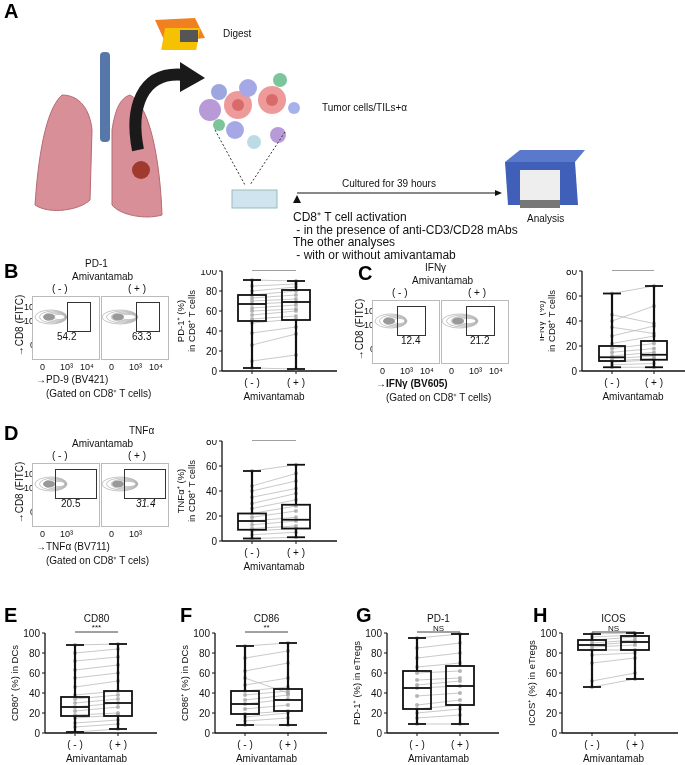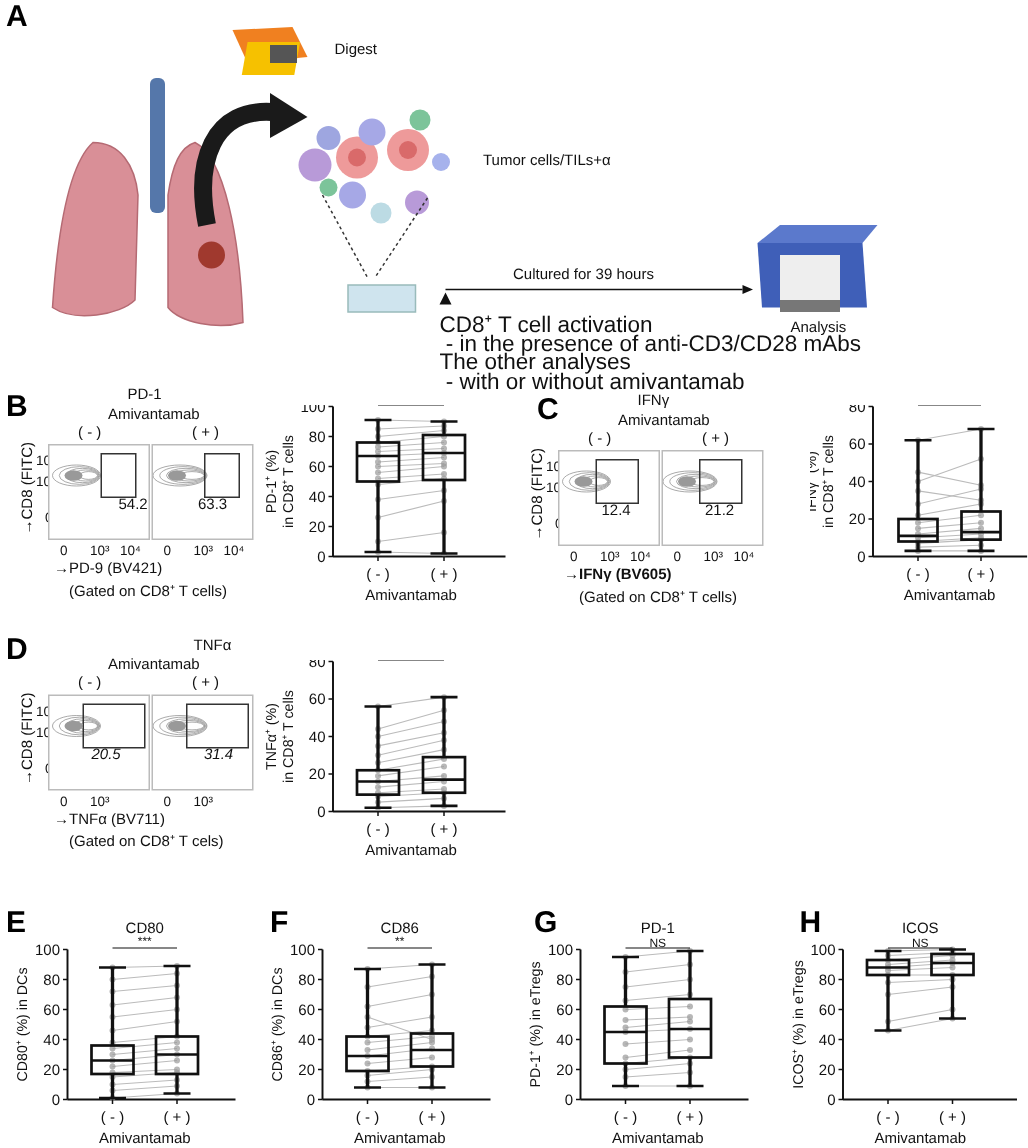--- a/index.html
+++ b/index.html
@@ -63,21 +63,21 @@
     <polygon points="505,162 575,162 578,205 508,205" fill="#3f5fb8"></polygon>
     <polygon points="505,162 520,150 585,150 575,162" fill="#5b79cc"></polygon>
     <rect x="520" y="170" width="40" height="35" fill="#eee"></rect>
     <rect x="520" y="200" width="40" height="8" fill="#777"></rect>
   </g>
 </svg>
 
 <div class="txt" style="left:223px;top:28px;">Digest</div>
 <div class="txt" style="left:322px;top:102px;">Tumor cells/TILs+α</div>
 <div class="txt" style="left:342px;top:178px;">Cultured for 39 hours</div>
-<div class="abs" style="left:293px;top:211px;font-size:15px;line-height:12.5px;">
+<div class="abs" style="left:293px;top:211px;font-size:12px;line-height:12.5px;">
   <div>CD8⁺ T cell activation</div>
   <div style="white-space:pre"> - in the presence of anti-CD3/CD28 mAbs</div>
   <div>The other analyses</div>
   <div style="white-space:pre"> - with or without amivantamab</div>
 </div>
 <div class="txt" style="left:527px;top:213px;">Analysis</div>
 
 <div id="flow-b" class="abs" style="left:0;top:258px;width:200px;height:130px;">
     <div class="txt" style="left: 85px; top: 0px;">PD-1</div>
     <div class="txt" style="left: 72px; top: 13px;">Amivantamab</div>
@@ -87,21 +87,21 @@
     <div class="txt9" style="left: 24px; top: 44px;">10⁴</div>
     <div class="txt9" style="left: 24px; top: 58px;">10³</div>
     <div class="txt9" style="left: 30px; top: 82px;">0</div>
     <div class="flow" style="left: 32px; top: 38px; width: 66px; height: 62px;"><svg width="66" height="62">
         <ellipse cx="18" cy="20" rx="16" ry="7" fill="none" stroke="#888" stroke-width="0.6" opacity="0.8"></ellipse>
         <ellipse cx="20" cy="20" rx="13.5" ry="5.9" fill="none" stroke="#888" stroke-width="0.6" opacity="0.8"></ellipse>
         <ellipse cx="22" cy="20" rx="11" ry="4.8" fill="none" stroke="#888" stroke-width="0.6" opacity="0.8"></ellipse>
         <ellipse cx="24" cy="20" rx="8.5" ry="3.6999999999999997" fill="none" stroke="#888" stroke-width="0.6" opacity="0.8"></ellipse>
         <ellipse cx="26" cy="20" rx="6" ry="2.5999999999999996" fill="none" stroke="#888" stroke-width="0.6" opacity="0.8"></ellipse>
         <ellipse cx="16" cy="20" rx="6" ry="3.5" fill="#999"></ellipse>
-      </svg><div class="gate" style="left: 34px; top: 5px; width: 22px; height: 28px;"></div><div class="gval" style="left: 46px; top: 34px;">54.2</div></div>
+      </svg><div class="gate" style="left: 34px; top: 5px; width: 22px; height: 28px;"></div><div class="gval" style="left: 24px; top: 34px;">54.2</div></div>
     <div class="txt9" style="left: 40px; top: 104px;">0</div>
     <div class="txt9" style="left: 60px; top: 104px;">10³</div>
     <div class="txt9" style="left: 80px; top: 104px;">10⁴</div>
     <div class="flow" style="left: 101px; top: 38px; width: 66px; height: 62px;"><svg width="66" height="62">
         <ellipse cx="18" cy="20" rx="18" ry="7" fill="none" stroke="#888" stroke-width="0.6" opacity="0.8"></ellipse>
         <ellipse cx="20" cy="20" rx="15.5" ry="5.9" fill="none" stroke="#888" stroke-width="0.6" opacity="0.8"></ellipse>
         <ellipse cx="22" cy="20" rx="13" ry="4.8" fill="none" stroke="#888" stroke-width="0.6" opacity="0.8"></ellipse>
         <ellipse cx="24" cy="20" rx="10.5" ry="3.6999999999999997" fill="none" stroke="#888" stroke-width="0.6" opacity="0.8"></ellipse>
         <ellipse cx="26" cy="20" rx="8" ry="2.5999999999999996" fill="none" stroke="#888" stroke-width="0.6" opacity="0.8"></ellipse>
         <ellipse cx="16" cy="20" rx="6" ry="3.5" fill="#999"></ellipse>
@@ -155,21 +155,21 @@
     <div class="txt9" style="left: 24px; top: 44px;">10⁴</div>
     <div class="txt9" style="left: 24px; top: 58px;">10³</div>
     <div class="txt9" style="left: 30px; top: 82px;">0</div>
     <div class="flow" style="left: 32px; top: 38px; width: 66px; height: 62px;"><svg width="66" height="62">
         <ellipse cx="18" cy="20" rx="16" ry="7" fill="none" stroke="#888" stroke-width="0.6" opacity="0.8"></ellipse>
         <ellipse cx="20" cy="20" rx="13.5" ry="5.9" fill="none" stroke="#888" stroke-width="0.6" opacity="0.8"></ellipse>
         <ellipse cx="22" cy="20" rx="11" ry="4.8" fill="none" stroke="#888" stroke-width="0.6" opacity="0.8"></ellipse>
         <ellipse cx="24" cy="20" rx="8.5" ry="3.6999999999999997" fill="none" stroke="#888" stroke-width="0.6" opacity="0.8"></ellipse>
         <ellipse cx="26" cy="20" rx="6" ry="2.5999999999999996" fill="none" stroke="#888" stroke-width="0.6" opacity="0.8"></ellipse>
         <ellipse cx="16" cy="20" rx="6" ry="3.5" fill="#999"></ellipse>
-      </svg><div class="gate" style="left: 22px; top: 5px; width: 40px; height: 28px;"></div><div class="gval" style="left: 28px; top: 34px; font-style: italic;">20.5</div></div>
+      </svg><div class="gate" style="left: 22px; top: 5px; width: 40px; height: 28px;"></div><div class="gval" style="left: 28px; top: 34px;">20.5</div></div>
     <div class="txt9" style="left: 40px; top: 104px;">0</div>
     <div class="txt9" style="left: 60px; top: 104px;">10³</div>
     <div class="flow" style="left: 101px; top: 38px; width: 66px; height: 62px;"><svg width="66" height="62">
         <ellipse cx="18" cy="20" rx="18" ry="7" fill="none" stroke="#888" stroke-width="0.6" opacity="0.8"></ellipse>
         <ellipse cx="20" cy="20" rx="15.5" ry="5.9" fill="none" stroke="#888" stroke-width="0.6" opacity="0.8"></ellipse>
         <ellipse cx="22" cy="20" rx="13" ry="4.8" fill="none" stroke="#888" stroke-width="0.6" opacity="0.8"></ellipse>
         <ellipse cx="24" cy="20" rx="10.5" ry="3.6999999999999997" fill="none" stroke="#888" stroke-width="0.6" opacity="0.8"></ellipse>
         <ellipse cx="26" cy="20" rx="8" ry="2.5999999999999996" fill="none" stroke="#888" stroke-width="0.6" opacity="0.8"></ellipse>
         <ellipse cx="16" cy="20" rx="6" ry="3.5" fill="#999"></ellipse>
       </svg><div class="gate" style="left: 22px; top: 5px; width: 40px; height: 28px;"></div><div class="gval" style="left: 34px; top: 34px; font-style: italic;">31.4</div></div>

